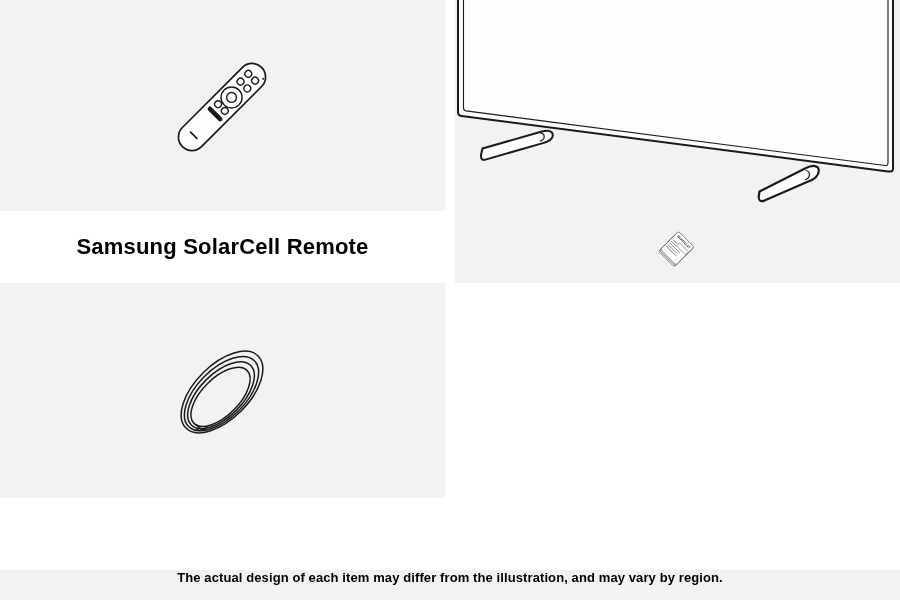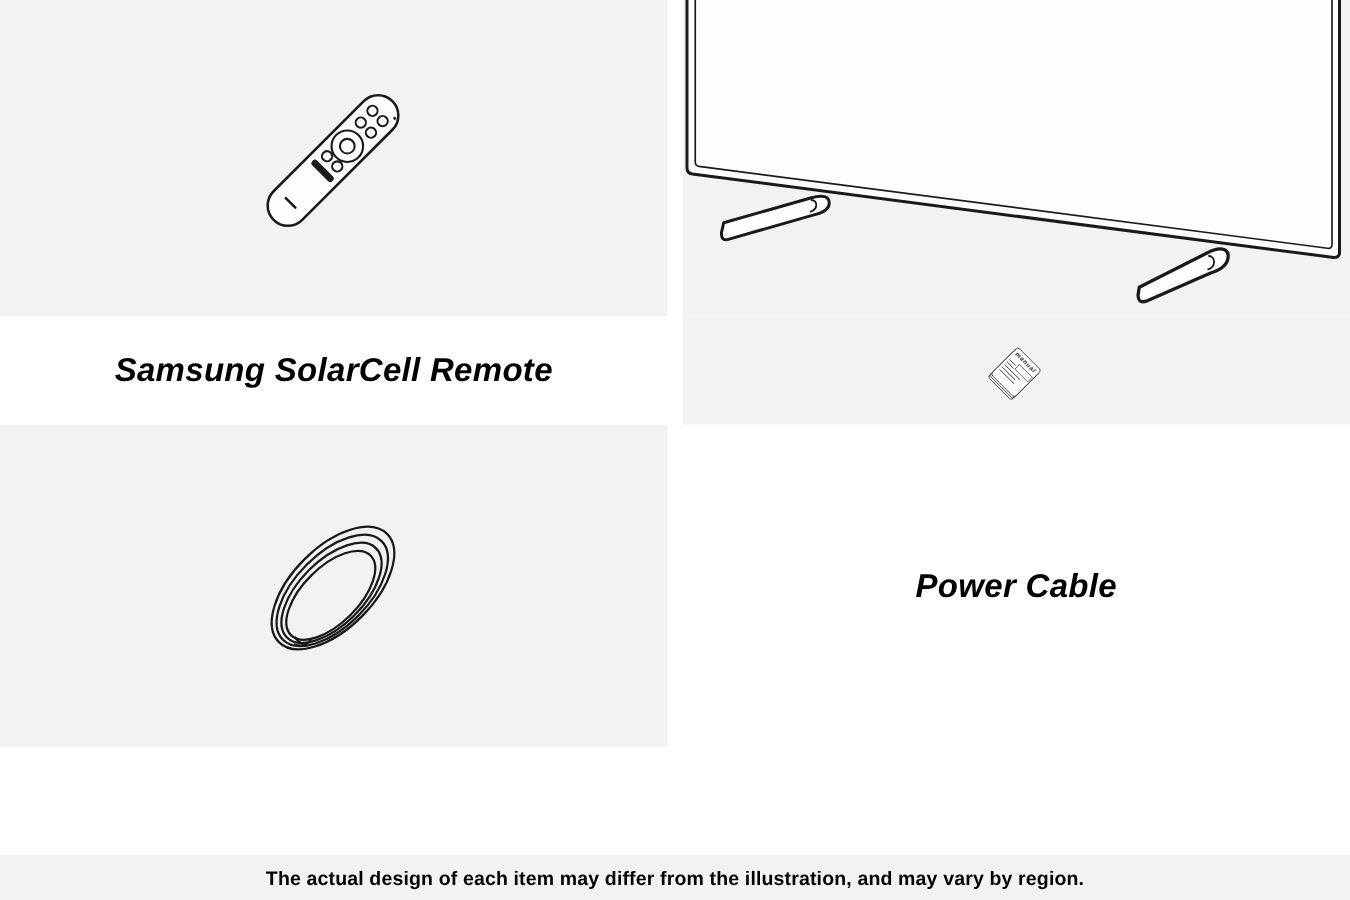--- a/index.html
+++ b/index.html
@@ -7,38 +7,37 @@
     width: 900px; height: 600px; overflow: hidden;
     background: #ffffff;
     font-family: "Liberation Sans", sans-serif;
   }
   .grid {
     display: grid;
     grid-template-columns: 445px 445px;
     grid-template-rows: 211px 72px 215px 72px;
     column-gap: 10px;
     width: 900px;
-    font-style: italic;
   }
   .tile {
     background: #f2f2f2;
     position: relative;
     overflow: hidden;
   }
   .tile svg.art { display: block; width: 100%; height: 100%; }
   .caption {
     display: flex; align-items: center; justify-content: center;
     background: #ffffff;
     font-size: 22px; font-weight: 700; color: #000000;
     letter-spacing: 0.2px;
   }
   .footer-bar {
     width: 900px; height: 30px;
     background: #f2f2f2;
-    display: flex; align-items: center; justify-content: center;
+    display: flex; align-items: flex-start; justify-content: center;
   }
   .footer-note {
     font-size: 13px; font-weight: 700; color: #000000;
     letter-spacing: 0.1px;
   }
   .manual-cover-text {
     font-size: 12.5px; font-weight: 700;
     letter-spacing: 1.5px;
     fill: #1a1a1a;
     font-family: "Liberation Sans", sans-serif;
@@ -110,19 +109,18 @@
         <ellipse cx="0" cy="0" rx="51" ry="27"></ellipse>
         <ellipse cx="-1.5" cy="0.8" rx="46.5" ry="24.2"></ellipse>
         <ellipse cx="-3" cy="1.6" rx="42" ry="21.4"></ellipse>
         <ellipse cx="-4.5" cy="2.4" rx="37.5" ry="18.6"></ellipse>
         <path d="M -45,8 q 3,7 10,6"></path>
         <path d="M -41,5 q -2,6 3,9"></path>
       </g>
     </svg>
   </div>
 
-  <div class="caption">Power Cable</div>
 
 </div>
 
 <div class="footer-bar">
   <span class="footer-note">The actual design of each item may differ from the illustration, and may vary by region.</span>
 </div>
 
 </body></html>

